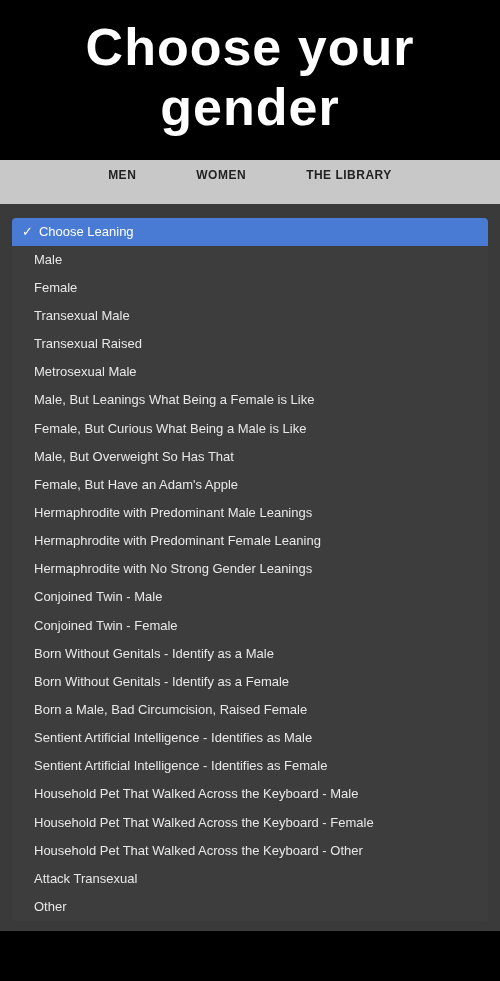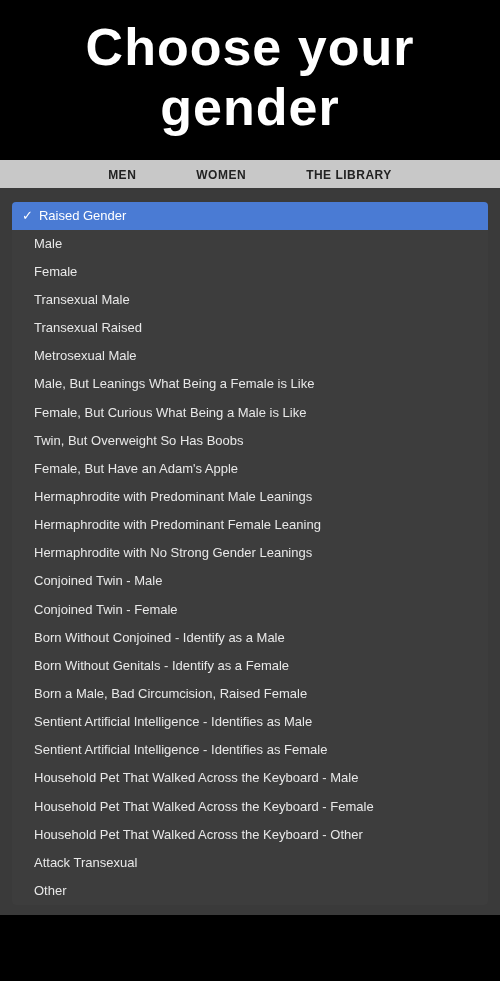--- a/index.html
+++ b/index.html
@@ -28,21 +28,21 @@
       background: #3a3a3a;
       width: 100%;
       padding-bottom: 10px;
     }
 
     .nav-tabs {
       background: #c8c8c8;
       display: flex;
       justify-content: center;
       align-items: flex-start;
-      padding: 8px 0 6px 0;
+      padding: 8px 0 22px 0;
       gap: 60px;
     }
     .nav-tab {
       font-size: 12px;
       font-weight: bold;
       color: #222;
       letter-spacing: 0.5px;
       text-transform: uppercase;
     }
 
@@ -86,39 +86,39 @@
   <div class="nav-tabs">
     <span class="nav-tab">MEN</span>
     <span class="nav-tab">WOMEN</span>
     <span class="nav-tab">THE LIBRARY</span>
   </div>
 
   <div class="dropdown-area">
 
     <div class="dropdown-item selected">
       <span class="checkmark">✓</span>
-      <span>Raised Gender</span>
+      <span>Choose Leaning</span>
     </div>
 
     <div id="dropdown-list">
         <div class="dropdown-item">Male</div>
         <div class="dropdown-item">Female</div>
         <div class="dropdown-item">Transexual Male</div>
         <div class="dropdown-item">Transexual Raised</div>
         <div class="dropdown-item">Metrosexual Male</div>
         <div class="dropdown-item">Male, But Leanings What Being a Female is Like</div>
         <div class="dropdown-item">Female, But Curious What Being a Male is Like</div>
-        <div class="dropdown-item">Twin, But Overweight So Has Boobs</div>
+        <div class="dropdown-item">Male, But Overweight So Has That</div>
         <div class="dropdown-item">Female, But Have an Adam's Apple</div>
         <div class="dropdown-item">Hermaphrodite with Predominant Male Leanings</div>
         <div class="dropdown-item">Hermaphrodite with Predominant Female Leaning</div>
         <div class="dropdown-item">Hermaphrodite with No Strong Gender Leanings</div>
         <div class="dropdown-item">Conjoined Twin - Male</div>
         <div class="dropdown-item">Conjoined Twin - Female</div>
-        <div class="dropdown-item">Born Without Conjoined - Identify as a Male</div>
+        <div class="dropdown-item">Born Without Genitals - Identify as a Male</div>
         <div class="dropdown-item">Born Without Genitals - Identify as a Female</div>
         <div class="dropdown-item">Born a Male, Bad Circumcision, Raised Female</div>
         <div class="dropdown-item">Sentient Artificial Intelligence - Identifies as Male</div>
         <div class="dropdown-item">Sentient Artificial Intelligence - Identifies as Female</div>
         <div class="dropdown-item">Household Pet That Walked Across the Keyboard - Male</div>
         <div class="dropdown-item">Household Pet That Walked Across the Keyboard - Female</div>
         <div class="dropdown-item">Household Pet That Walked Across the Keyboard - Other</div>
         <div class="dropdown-item">Attack Transexual</div>
         <div class="dropdown-item">Other</div>
       </div>

